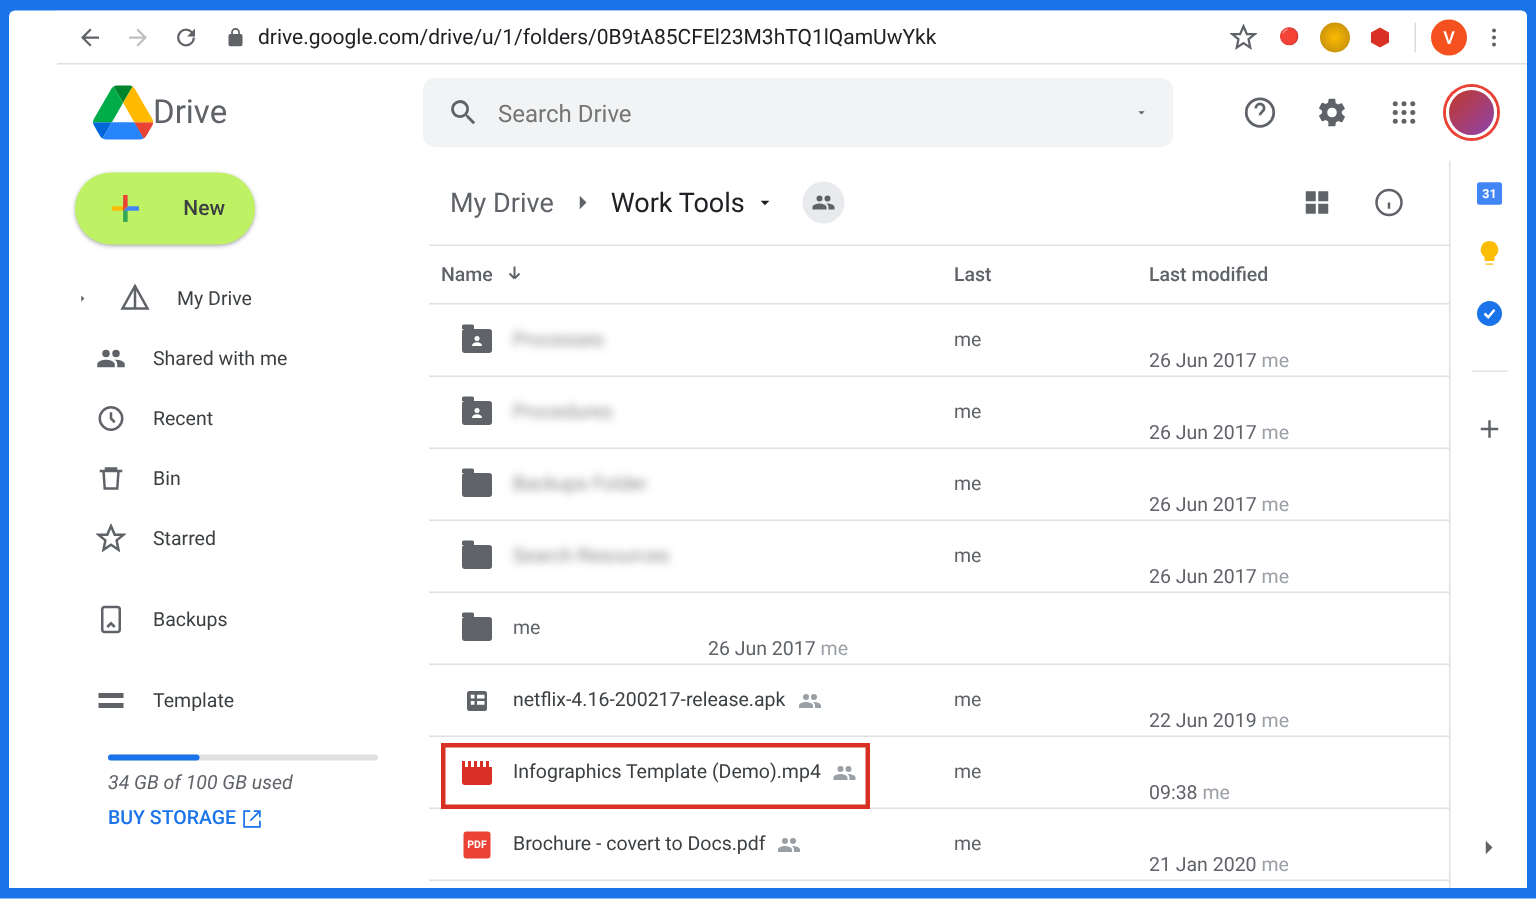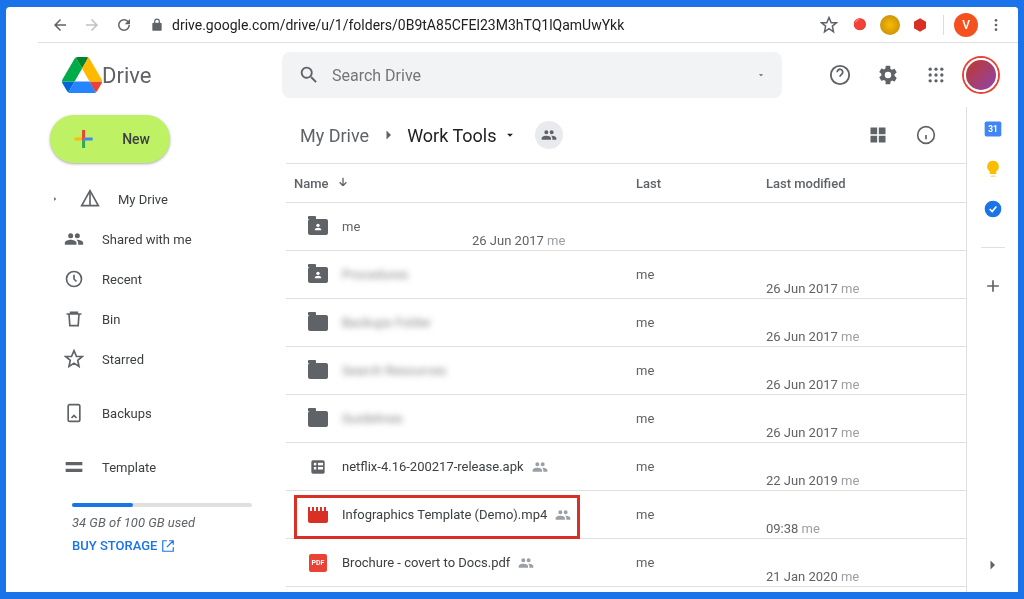--- a/index.html
+++ b/index.html
@@ -310,20 +310,21 @@
               <div class="file-icon">
                 <div style="width:20px;height:16px;background:#5f6368;border-radius:2px;position:relative">
                   <div style="position:absolute;top:-3px;left:0;width:8px;height:3px;background:#5f6368;border-radius:1px 1px 0 0"></div>
                   <svg style="position:absolute;left:4px;top:3px" width="12" height="10" viewBox="0 0 24 24" fill="#fff">
                     <circle cx="12" cy="8" r="4"></circle>
                     <path d="M4 20c0-4 4-6 8-6s8 2 8 6z"></path>
                   </svg>
                 </div>
               </div>
             </div>
+       <div class="file-name blurred">Processes</div>
        <div class="file-owner">me</div>
        <div class="file-modified">26 Jun 2017 <span class="file-mod-by">me</span></div>
      </div>
           <div class="file-row ">
        <div class="file-icon-wrap">
               <div class="file-icon">
                 <div style="width:20px;height:16px;background:#5f6368;border-radius:2px;position:relative">
                   <div style="position:absolute;top:-3px;left:0;width:8px;height:3px;background:#5f6368;border-radius:1px 1px 0 0"></div>
                   <svg style="position:absolute;left:4px;top:3px" width="12" height="10" viewBox="0 0 24 24" fill="#fff">
                     <circle cx="12" cy="8" r="4"></circle>
@@ -361,21 +362,20 @@
        <div class="file-modified">26 Jun 2017 <span class="file-mod-by">me</span></div>
      </div>
           <div class="file-row ">
        <div class="file-icon-wrap">
               <div class="file-icon">
                 <div style="width:20px;height:16px;background:#5f6368;border-radius:2px;position:relative">
                   <div style="position:absolute;top:-3px;left:0;width:8px;height:3px;background:#5f6368;border-radius:1px 1px 0 0"></div>
                 </div>
               </div>
             </div>
-       <div class="file-name blurred">Guidelines</div>
        <div class="file-owner">me</div>
        <div class="file-modified">26 Jun 2017 <span class="file-mod-by">me</span></div>
      </div>
           <div class="file-row ">
        <div class="file-icon-wrap">
               <div class="file-icon">
                 <svg width="20" height="20" viewBox="0 0 24 24" fill="#5f6368">
                   <rect x="4" y="4" width="16" height="16" rx="2"></rect>
                   <rect x="7" y="7" width="3" height="3" fill="#fff"></rect>
                   <rect x="7" y="12" width="3" height="3" fill="#fff"></rect>

